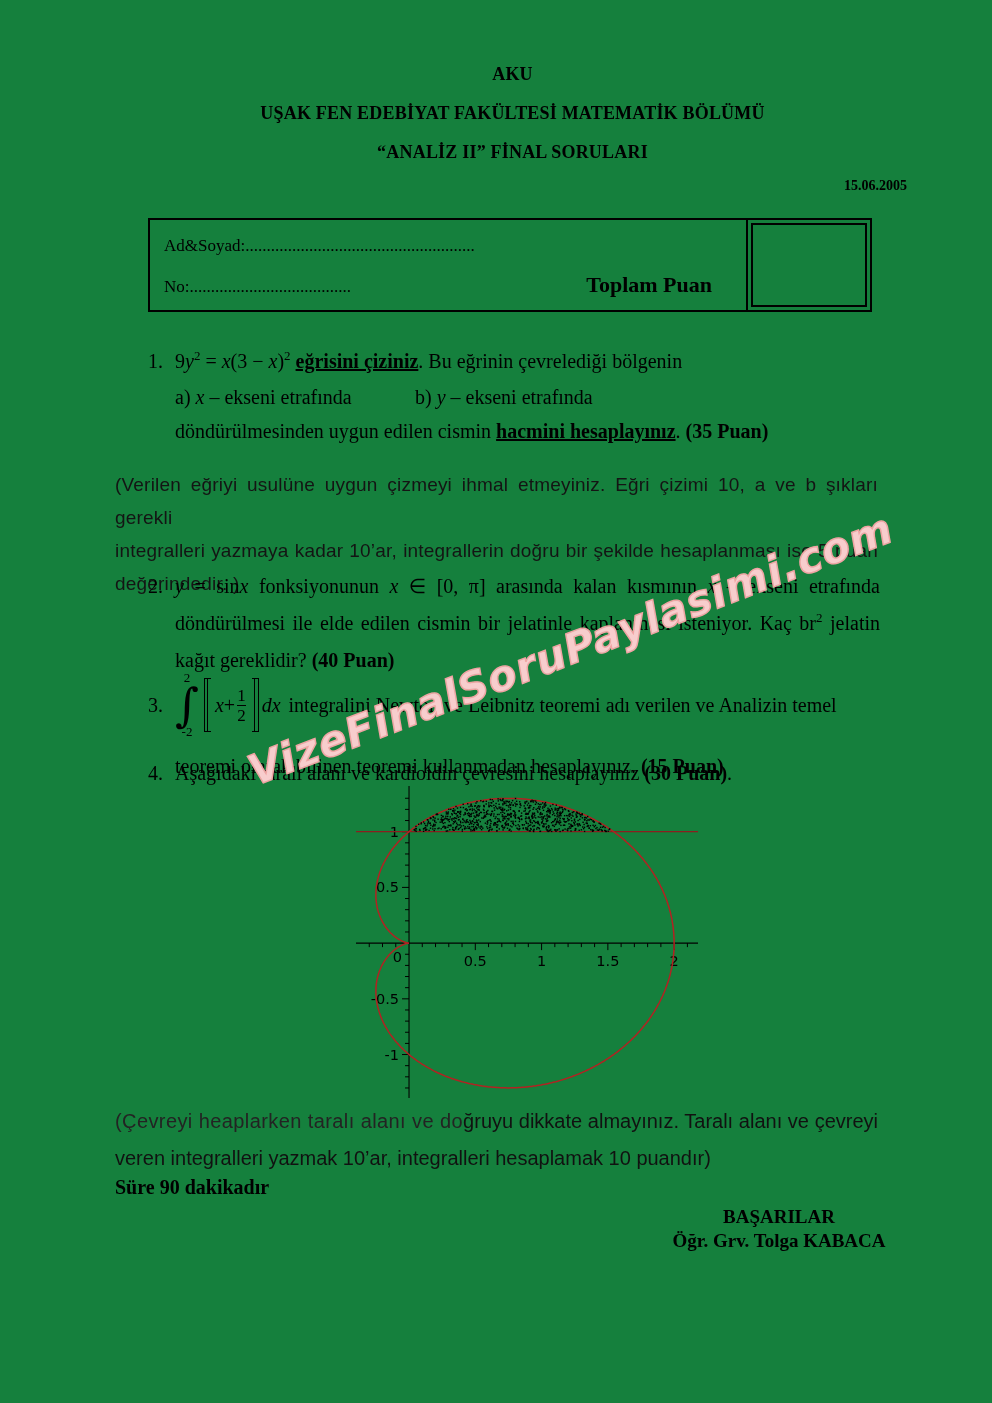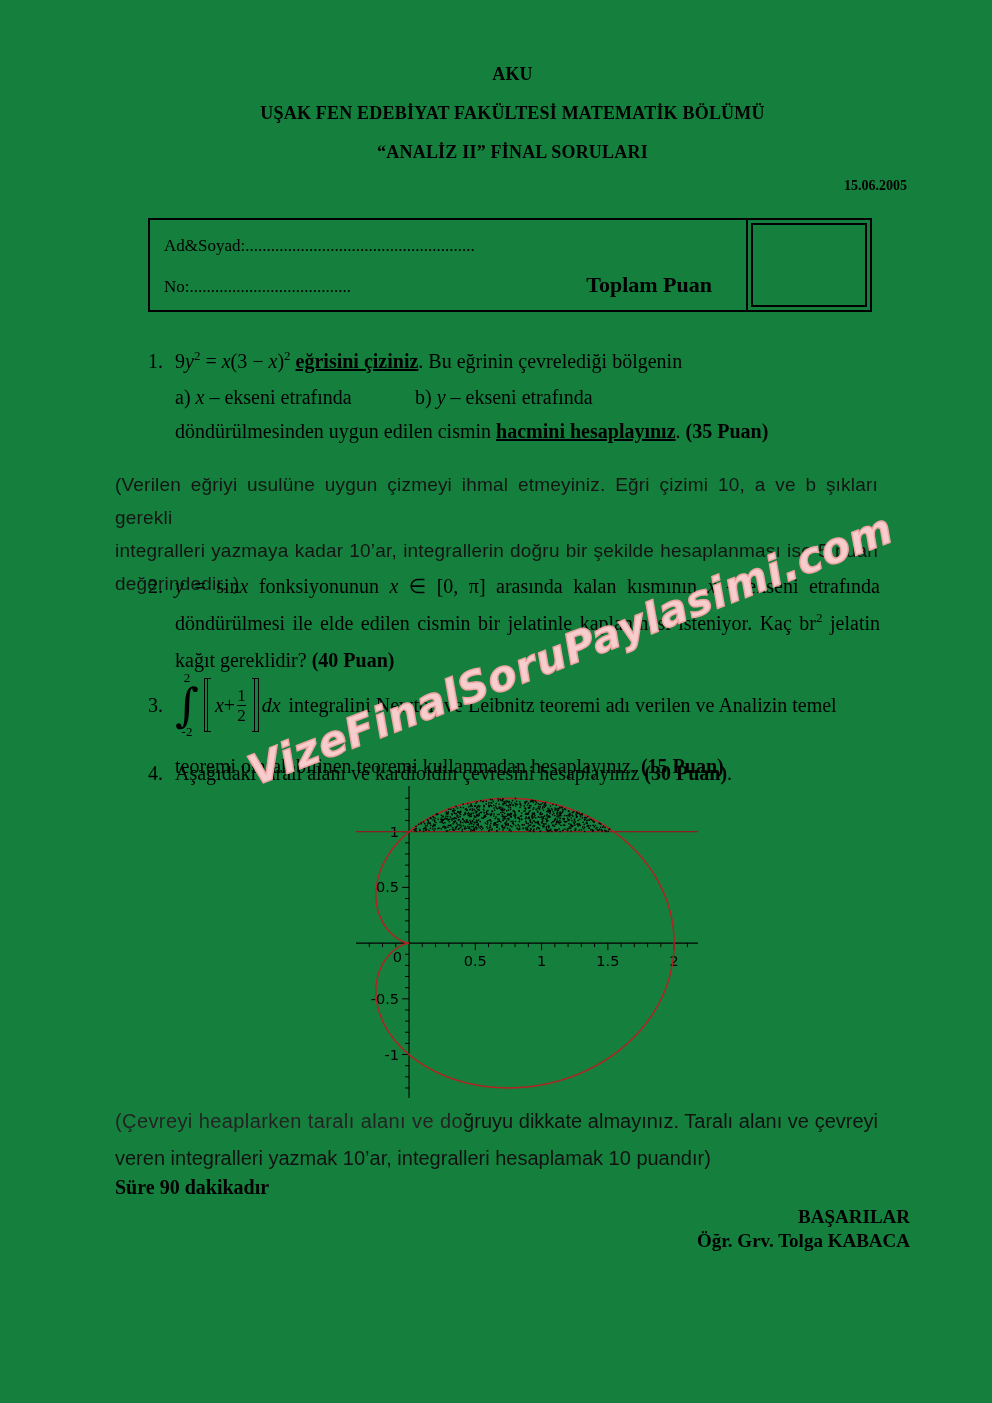--- a/index.html
+++ b/index.html
@@ -50,21 +50,21 @@
   .dxspan{font-style:italic;margin-left:3px;}
   .q3t1{margin-left:8px;}
   .q3row2{margin-left:27px;margin-top:14px;line-height:24px;}
   
   .figwrap{position:absolute;left:356px;top:786px;}
   
   .note2{position:absolute;left:115px;top:1103px;width:763px;font-size:20px;line-height:37px;
          font-family:"Liberation Sans",sans-serif;color:#111;}
   .lightf{letter-spacing:.4px;color:#232323;}
   .sure{position:absolute;left:115px;top:1176px;font-weight:bold;font-size:20px;}
-  .closing{position:absolute;right:115px;top:1206px;width:262px;text-align:right;font-weight:bold;font-size:19px;}
+  .closing{position:absolute;right:115px;top:1206px;width:262px;text-align:center;font-weight:bold;font-size:19px;}
   .closing .l2{margin-top:2px;}
   
   .wm{position:absolute;left:250px;top:748px;font-size:42px;font-style:italic;font-weight:bold;
       font-family:"DejaVu Sans",sans-serif;letter-spacing:1px;white-space:nowrap;
       transform:rotate(-21deg);transform-origin:0 50%;
       color:rgba(255,255,255,.25);-webkit-text-stroke:1.3px #f2a3a3;
       text-shadow:0 0 1px #f6bcbc;pointer-events:none;z-index:6;}
 </style>
 </head>
 <body>

